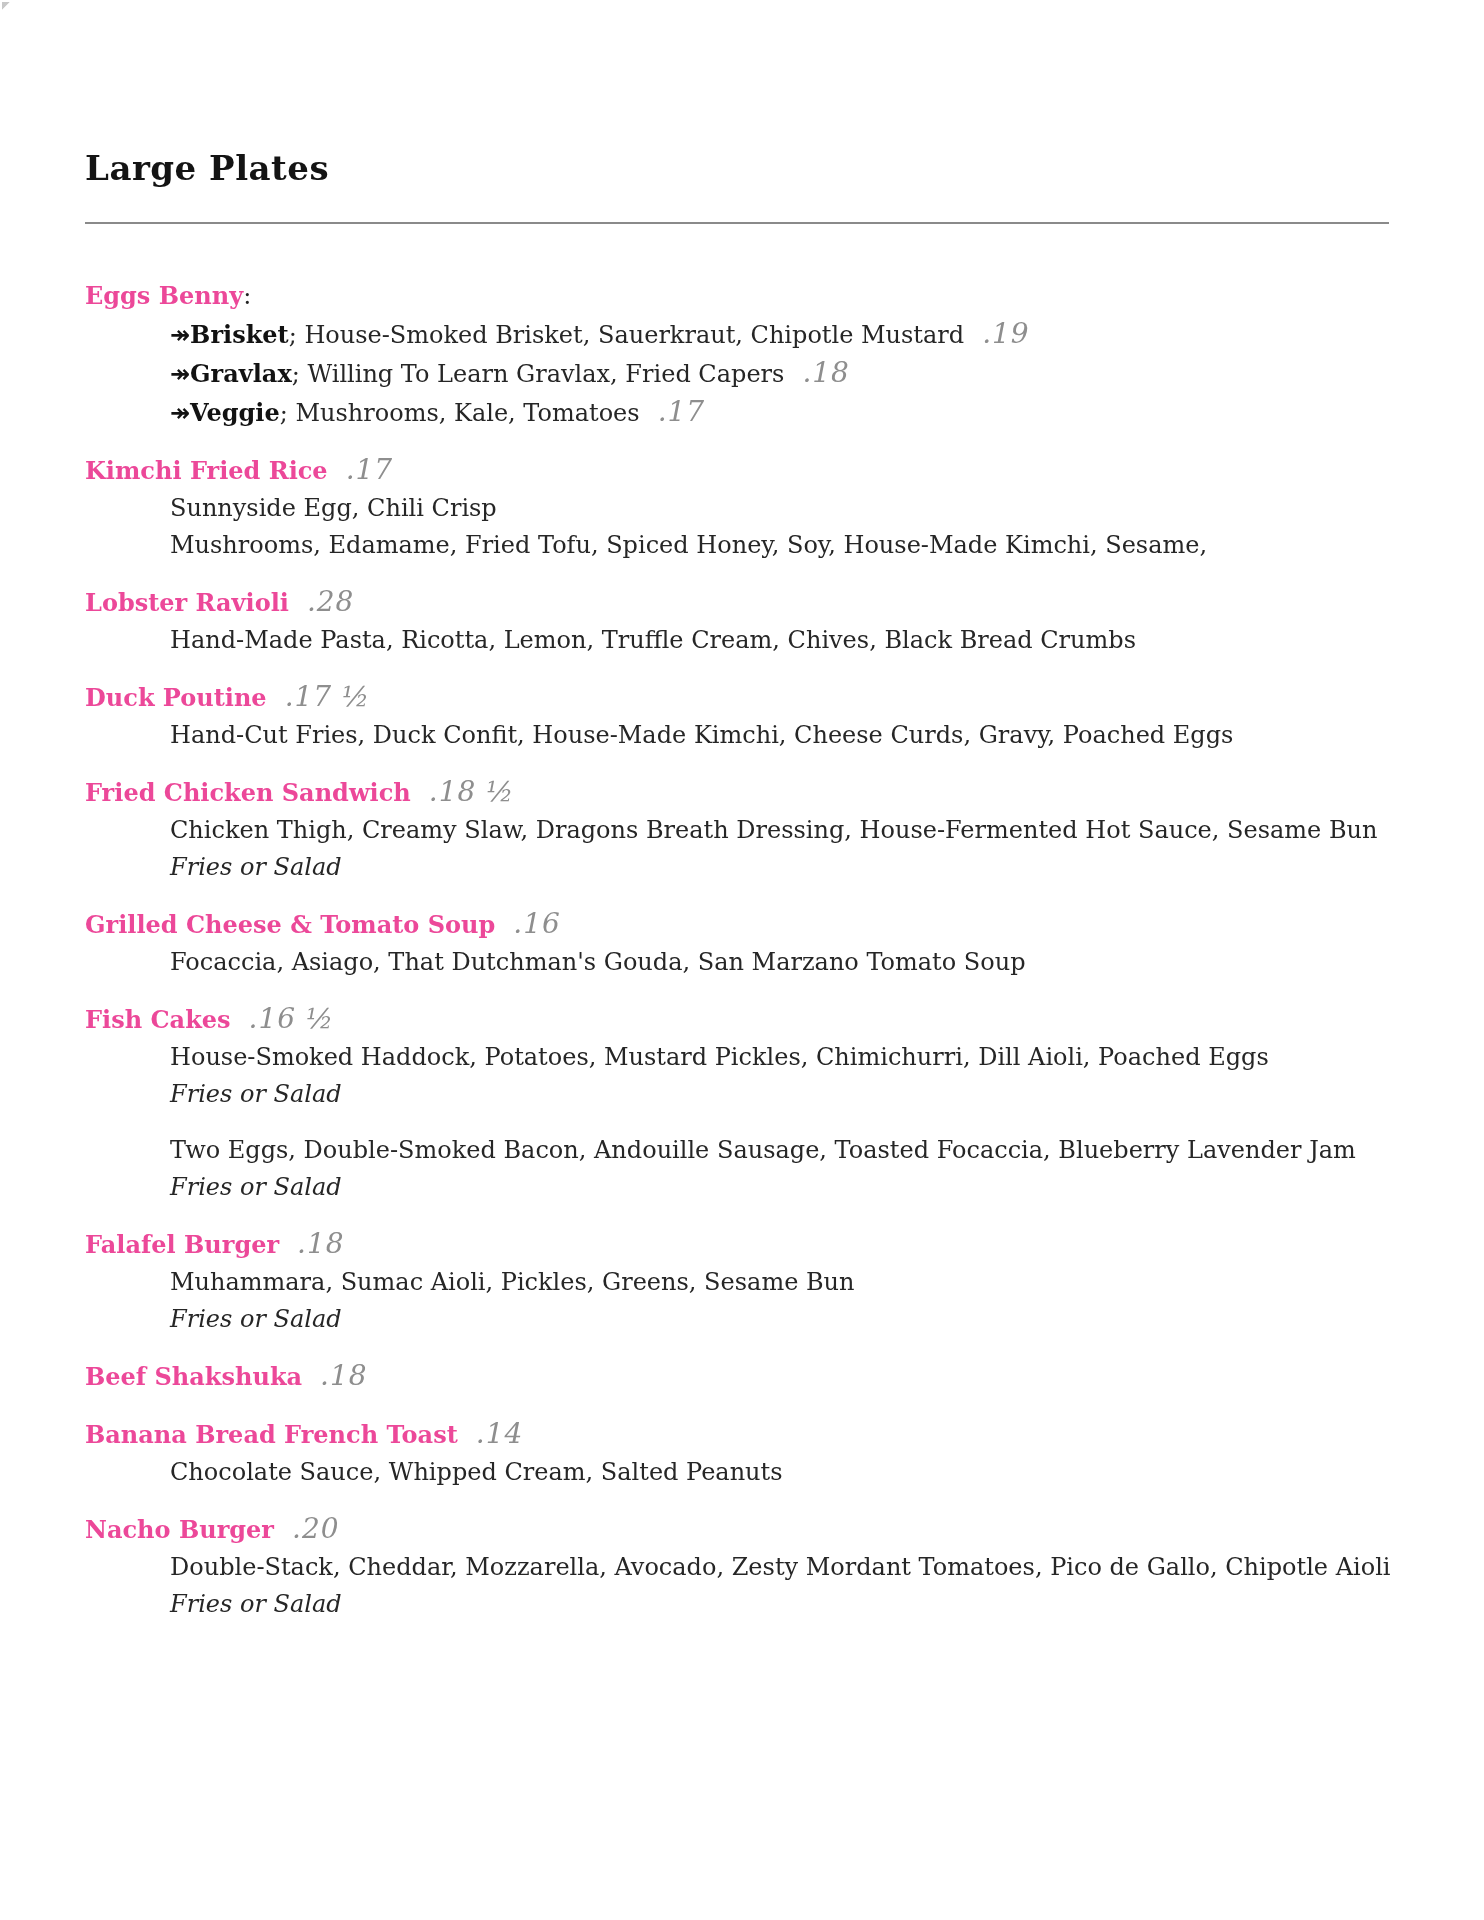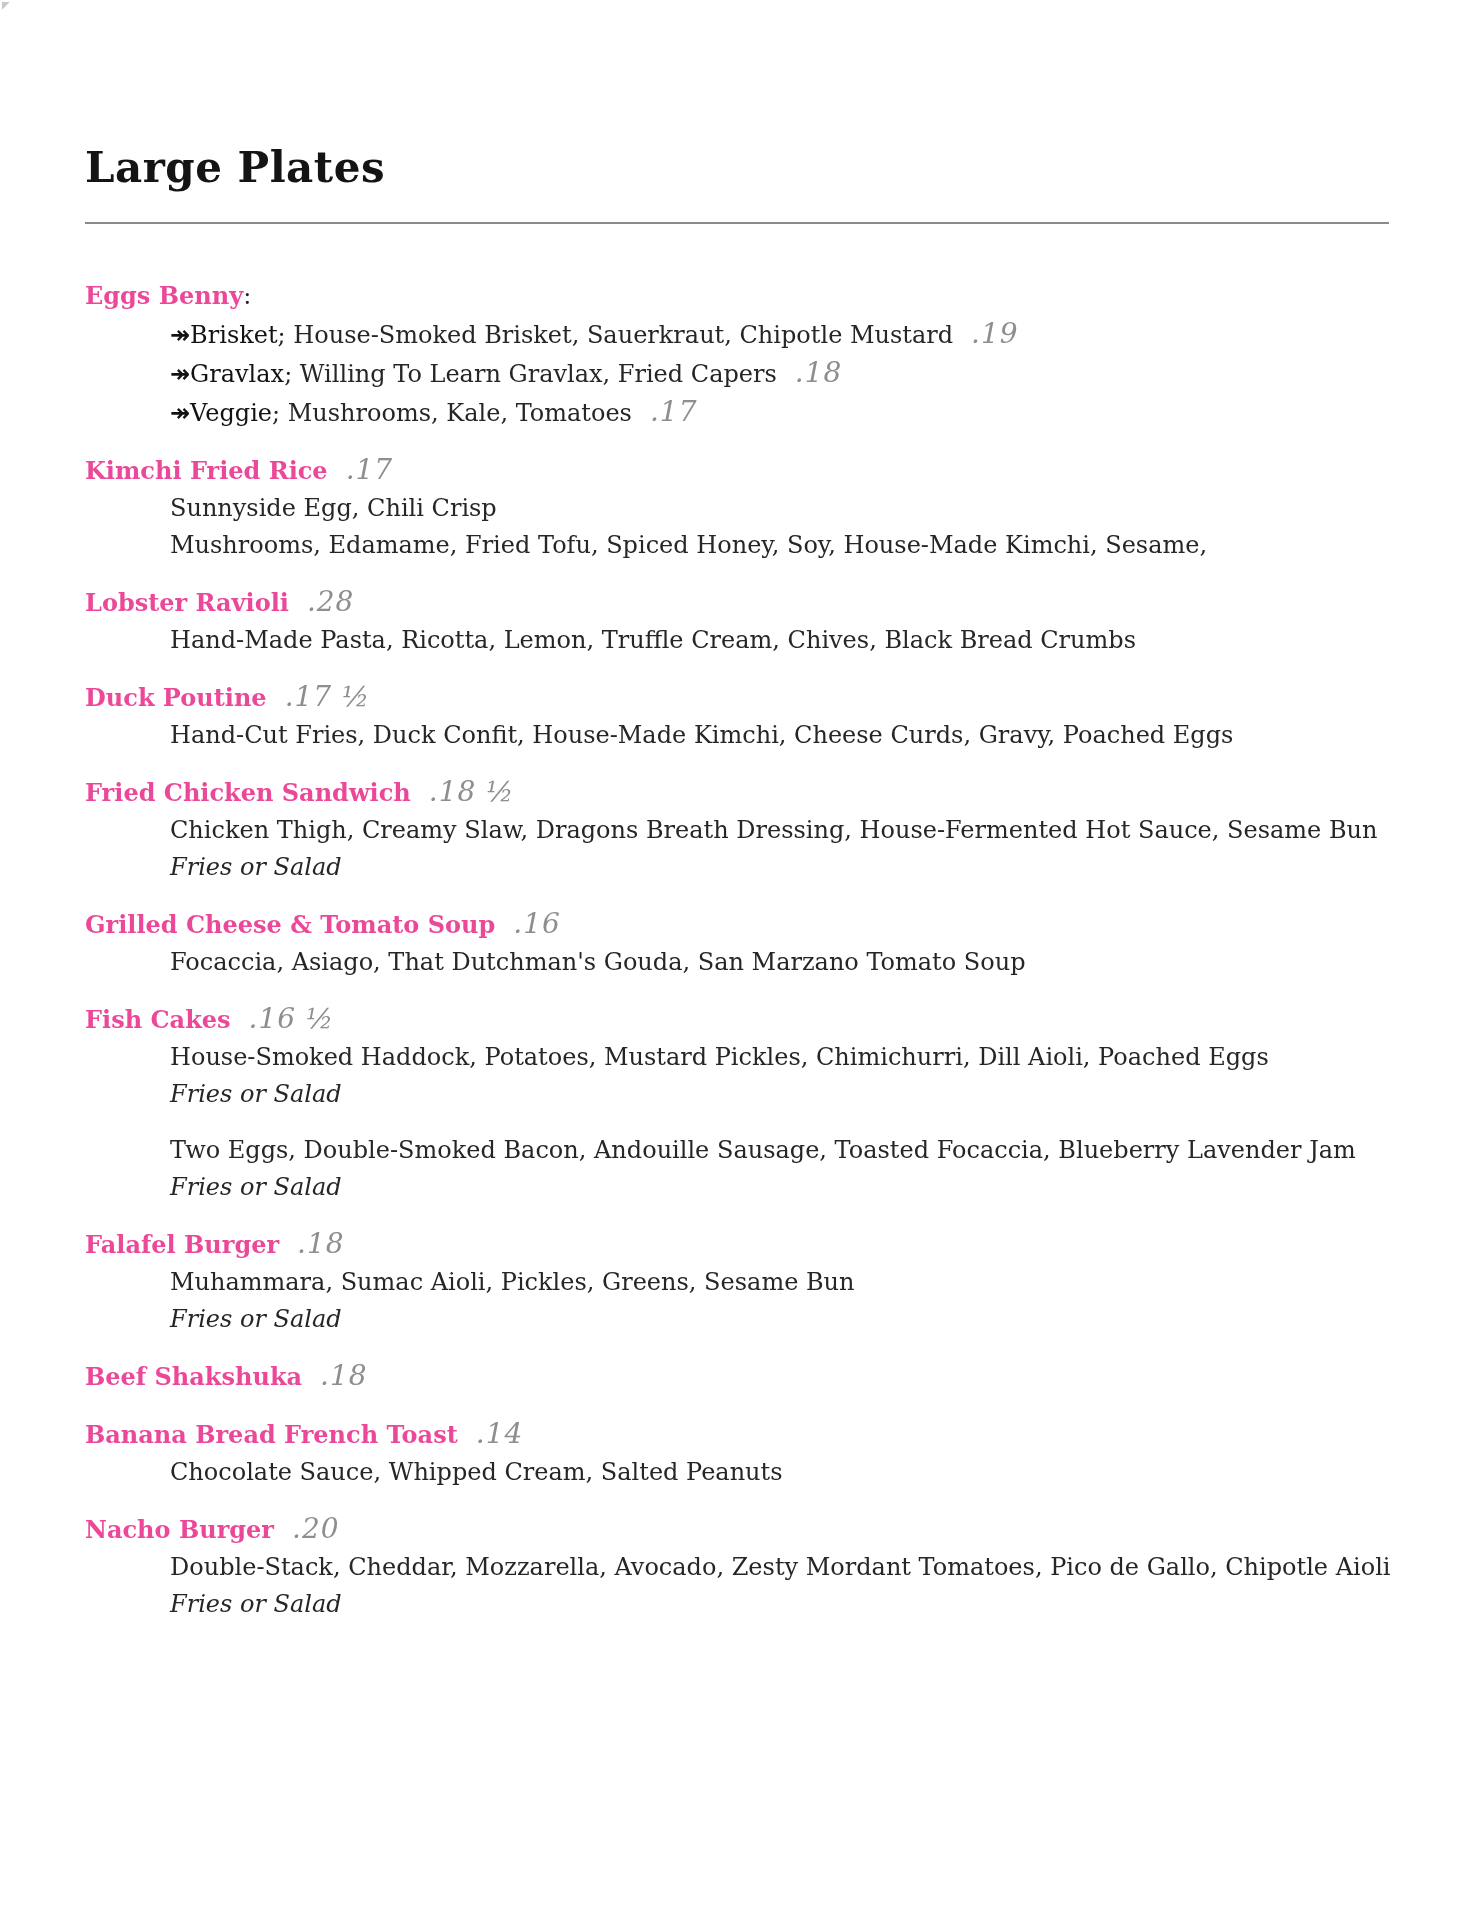--- a/index.html
+++ b/index.html
@@ -21,21 +21,21 @@
     top: 2px;
     width: 16px;
     height: 10px;
     background: linear-gradient(135deg, #9a9a9a 0 30%, transparent 31%);
     opacity: 0.55;
   }
   .content {
     padding: 140px 95px 0 85px;
   }
   .page-title {
-    font-size: 42px;
+    font-size: 34px;
     line-height: 56px;
     font-weight: 700;
     color: #141414;
     letter-spacing: 0.5px;
   }
   .title-rule {
     border: none;
     border-top: 2.5px solid #8a8a8a;
     margin: 26px 0 0 0;
     width: 1304px;
@@ -75,21 +75,21 @@
   .note-line {
     font-style: italic;
     color: #262626;
   }
   .variant-arrow {
     font-family: "DejaVu Sans", sans-serif;
     font-weight: 700;
     color: #121212;
   }
   .variant-name {
-    font-weight: 400;
+    font-weight: 700;
     color: #121212;
   }
   .variant-desc {
     color: #262626;
   }
 </style>
 </head>
 <body>
 
 <div class="scan-artifact"></div>

